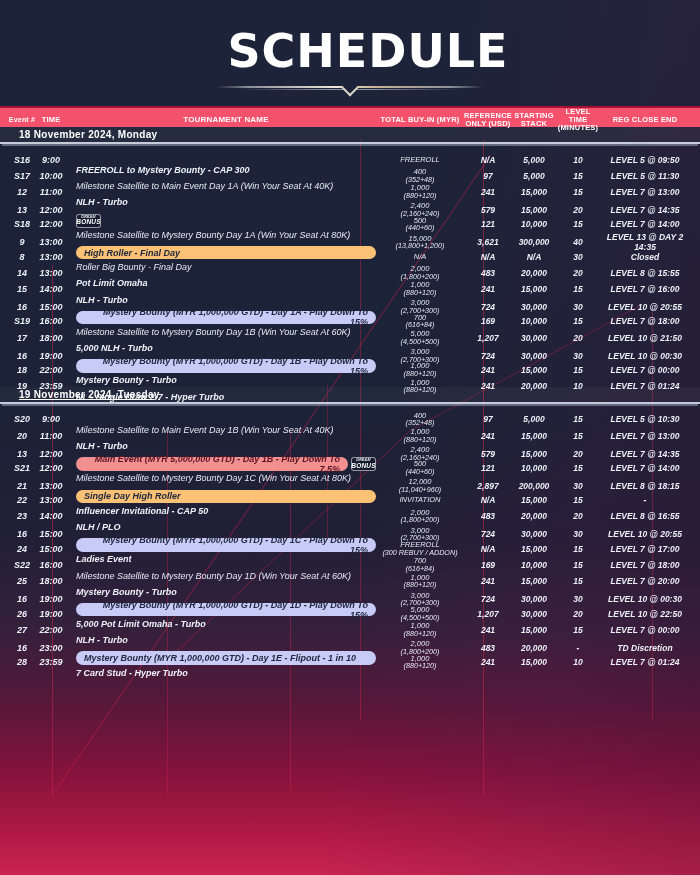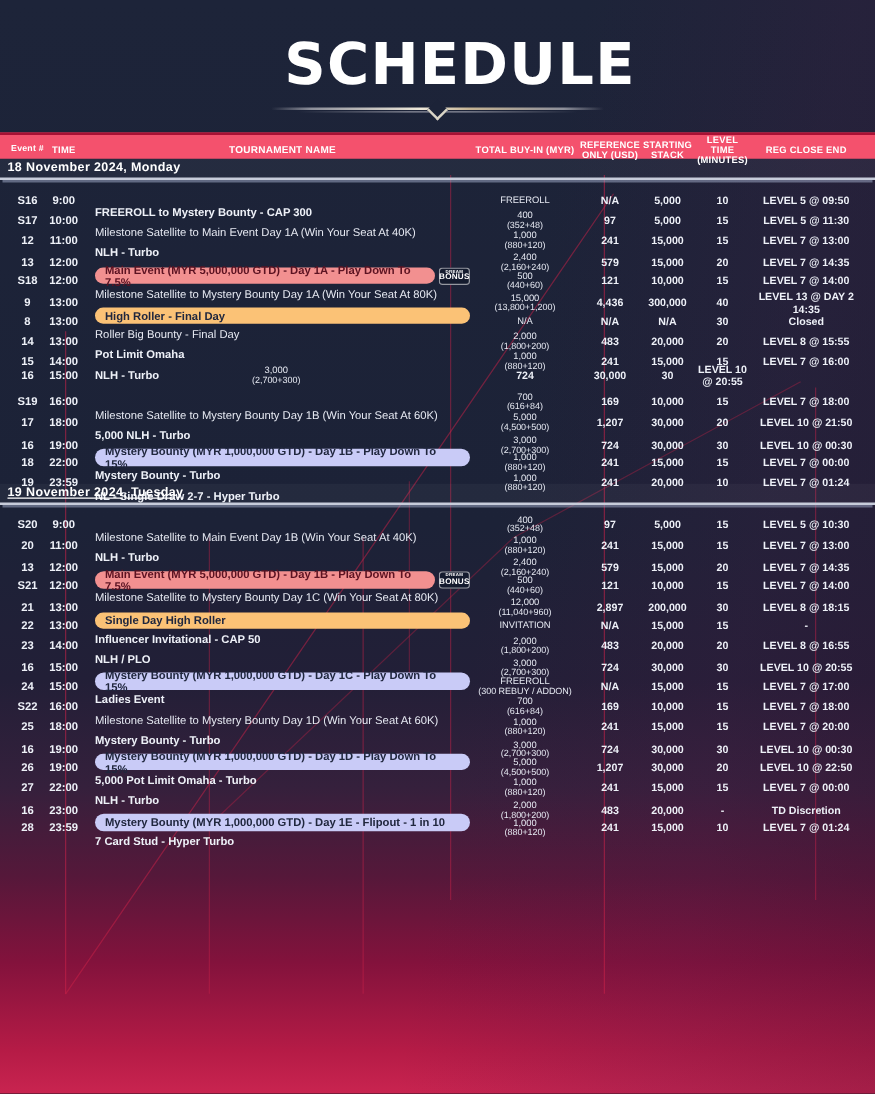--- a/index.html
+++ b/index.html
@@ -36,31 +36,31 @@
   
   .table{position:absolute;top:106px;left:0;width:700px;z-index:2;}
   .grid{display:grid;grid-template-columns:8px 28px 30px 310px 88px 48px 44px 44px 90px;}
   .thead{
     background:#f4516d;border-top:2px solid #a81034;height:19px;align-items:center;
     color:#fff;font-size:7.5px;font-weight:700;letter-spacing:.2px;line-height:8px;text-align:center;
   }
   .thead .hname{text-align:center;padding-left:10px;font-size:8px;}
   .thead .hev{font-size:7px;}
   .day-band{
-    height:15px;display:flex;align-items:center;padding-left:6px;
+    height:15px;display:flex;align-items:center;padding-left:19px;
     background:rgba(255,255,255,0.04);
     color:#fff;font-size:10px;font-weight:700;letter-spacing:.3px;
     border-bottom:2px solid #c7ccda;
     box-shadow:0 4px 0 -2px rgba(165,175,205,0.5);
   }
   .sec2{text-decoration:underline;}
-  .row{height:16.2px;align-items:center;color:#eef1f8;}
+  .row{height:16.2px;align-items:center;color:#eef1f8;font-style:italic;}
   .c{text-align:center;font-size:8.5px;font-weight:600;}
   .ev,.tm{font-size:9px;font-weight:600;}
-  .nm{text-align:left;padding-left:10px;font-size:9px;display:flex;align-items:center;margin-top:21px;}
+  .nm{text-align:right;padding-left:10px;font-size:9px;display:flex;align-items:center;margin-top:21px;}
   .nm.b{font-weight:700;}
   .nm.n{font-weight:400;color:#e6e9f2;}
   .bi{line-height:7.6px;font-size:7.5px;font-weight:400;color:#e6e9f2;}
   .bi .b2{font-size:7.2px;}
   .pill{
     display:flex;align-items:center;height:13.5px;border-radius:7px;
     padding:0 8px;font-size:9px;font-weight:700;box-sizing:border-box;width:100%;
   }
   .pill-main{background:#f29090;color:#5c1322;flex:1;width:auto;margin-right:3px;}
   .pill-orange{background:#fbc276;color:#20273e;}
@@ -146,21 +146,20 @@
     <div class="c">241</div>
     <div class="c">15,000</div>
     <div class="c">15</div>
     <div class="c">LEVEL 7 @ 13:00</div>
   </div>
         <div class="grid row">
     <div></div>
     <div class="c ev">13</div>
     <div class="c tm">12:00</div>
     <div class="nm">
-            <span class="pill pill-main">Main Event (MYR 5,000,000 GTD) - Day 1A - Play Down To 7.5%</span>
             <div class="bonus-badge">
               <div class="bb-top">DREAM</div>
               <div class="bb-main">BONUS</div>
             </div>
           </div>
     <div class="c bi">
             <div>2,400</div>
             <div class="b2">(2,160+240)</div>
           </div>
     <div class="c">579</div>
@@ -186,21 +185,21 @@
     <div></div>
     <div class="c ev">9</div>
     <div class="c tm">13:00</div>
     <div class="nm">
             <span class="pill pill-orange">High Roller - Final Day</span>
           </div>
     <div class="c bi">
             <div>15,000</div>
             <div class="b2">(13,800+1,200)</div>
           </div>
-    <div class="c">4,436</div>
+    <div class="c">3,621</div>
     <div class="c">300,000</div>
     <div class="c">40</div>
     <div class="c">LEVEL 13 @ DAY 2 14:35</div>
   </div>
         <div class="grid row">
     <div></div>
     <div class="c ev">8</div>
     <div class="c tm">13:00</div>
     <div class="nm n">Roller Big Bounty - Final Day</div>
     <div class="c bi">
@@ -236,20 +235,23 @@
           </div>
     <div class="c">241</div>
     <div class="c">15,000</div>
     <div class="c">15</div>
     <div class="c">LEVEL 7 @ 16:00</div>
   </div>
         <div class="grid row">
     <div></div>
     <div class="c ev">16</div>
     <div class="c tm">15:00</div>
+    <div class="nm">
+            <span class="pill pill-purple">Mystery Bounty (MYR 1,000,000 GTD) - Day 1A - Play Down To 15%</span>
+          </div>
     <div class="c bi">
             <div>3,000</div>
             <div class="b2">(2,700+300)</div>
           </div>
     <div class="c">724</div>
     <div class="c">30,000</div>
     <div class="c">30</div>
     <div class="c">LEVEL 10 @ 20:55</div>
   </div>
         <div class="grid row">

